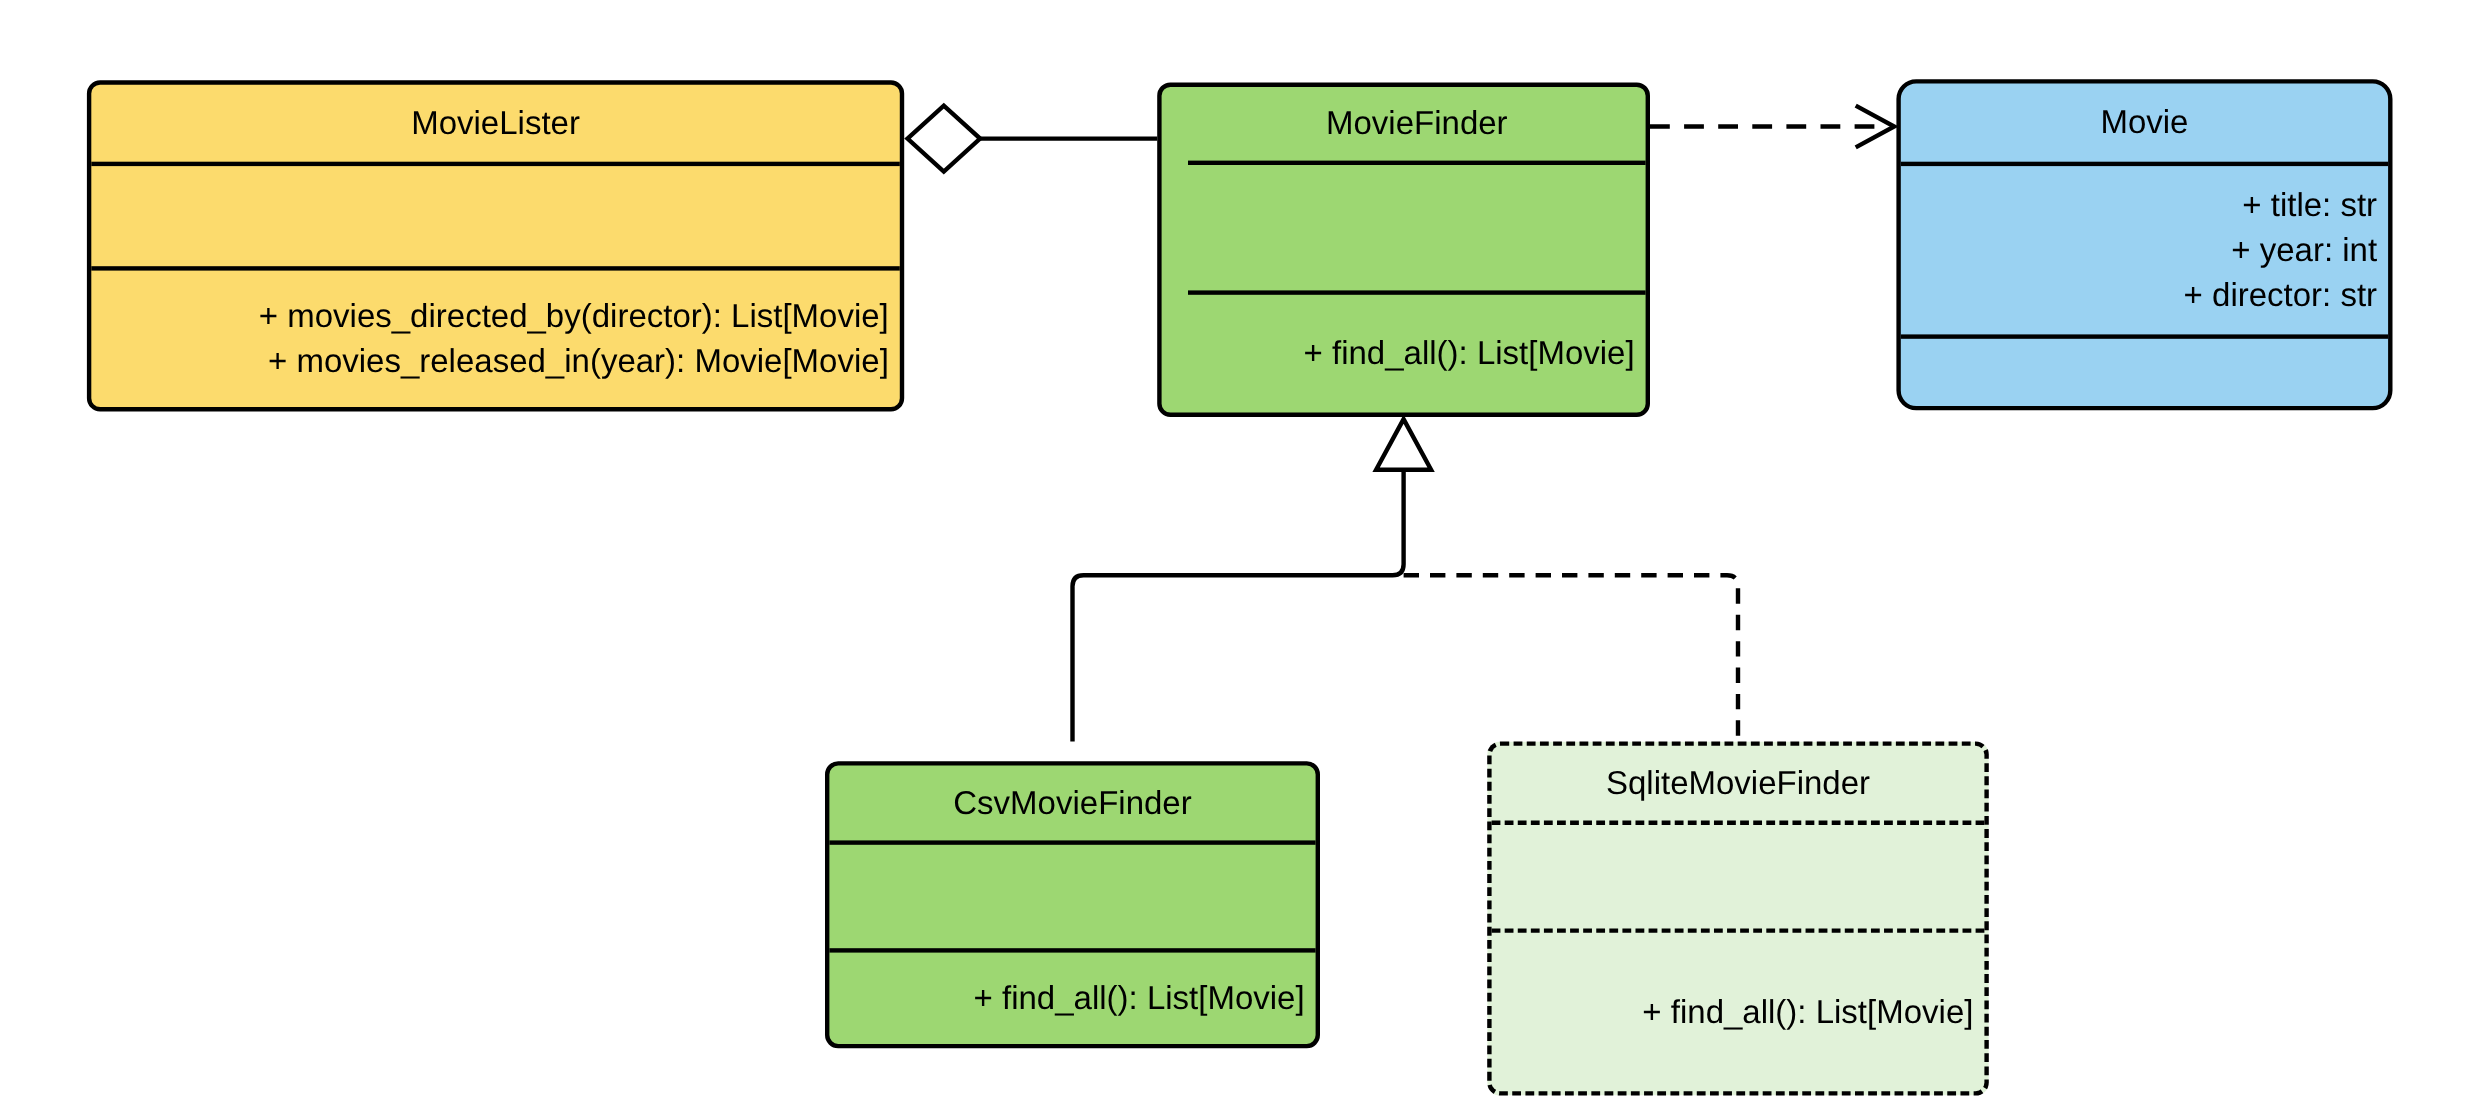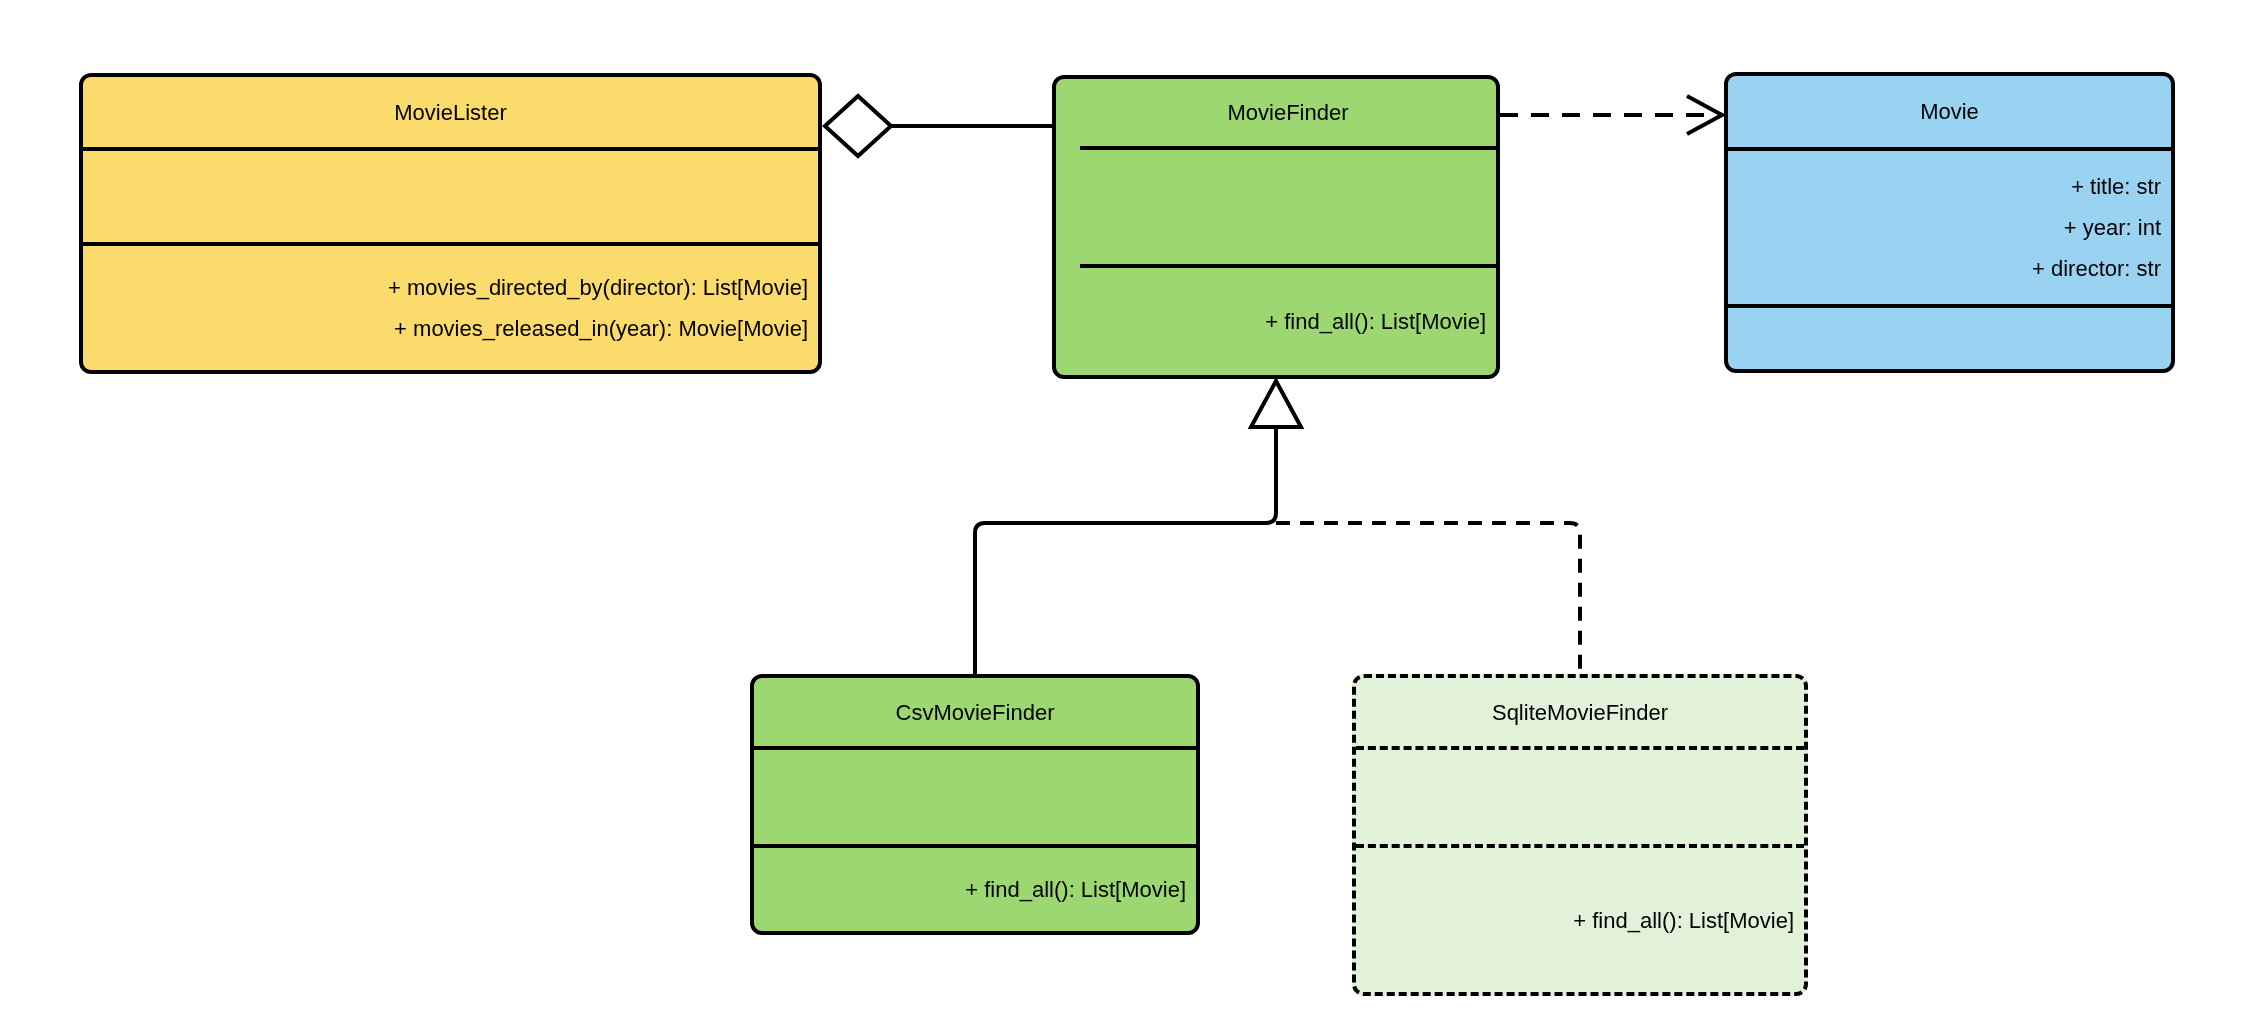--- a/index.html
+++ b/index.html
@@ -24,21 +24,21 @@
     height: 1011px;
     pointer-events: none;
   }
   .uml-class {
     position: absolute;
     box-sizing: border-box;
     border: 4px solid #000000;
     border-radius: 12px;
     display: flex;
     flex-direction: column;
-    font-size: 22px;
+    font-size: 30px;
     line-height: 41px;
   }
   .uml-class .compartment {
     box-sizing: border-box;
     display: flex;
     flex-direction: column;
     justify-content: center;
   }
   .uml-class .title-compartment {
     align-items: center;
@@ -65,21 +65,21 @@
   
   #class-movielister   { left: 79px;   top: 73px;  width: 743px; height: 301px; }
   #class-movielister .title-compartment   { height: 70px; }
   #class-movielister .attrs-compartment   { height: 95px; }
   #class-moviefinder   { left: 1052px; top: 75px;  width: 448px; height: 304px; padding-left: 24px; }
   #class-moviefinder .title-compartment   { height: 67px; }
   #class-moviefinder .attrs-compartment   { height: 118px; }
   #class-movie         { left: 1724px; top: 72px;  width: 451px; height: 301px; }
   #class-movie .title-compartment         { height: 71px; }
   #class-movie .attrs-compartment         { height: 157px; }
-  #class-csvmoviefinder   { left: 750px;  top: 674px; width: 450px; height: 261px; }
+  #class-csvmoviefinder   { left: 750px;  top: 692px; width: 450px; height: 261px; }
   #class-csvmoviefinder .title-compartment   { height: 68px; }
   #class-csvmoviefinder .attrs-compartment   { height: 98px; }
   #class-sqlitemoviefinder { left: 1352px; top: 674px; width: 456px; height: 322px; }
   #class-sqlitemoviefinder .title-compartment { height: 68px; }
   #class-sqlitemoviefinder .attrs-compartment { height: 98px; }
 </style>
 </head>
 <body>
 
 <div class="canvas">
@@ -113,21 +113,21 @@
   </div>
 
   <div class="uml-class" id="class-moviefinder" style="background-color: rgb(157, 215, 114);">
     <div class="compartment title-compartment">MovieFinder</div>
     <div class="compartment attrs-compartment member-compartment"></div>
     <div class="compartment methods-compartment-grow member-compartment">
       <div>+ find_all(): List[Movie]</div>
     </div>
   </div>
 
-  <div class="uml-class" id="class-movie" style="background-color: rgb(154, 210, 242);">
+  <div class="uml-class" id="class-movie" style="background-color: rgb(154, 210, 242); border-radius: 18px;">
     <div class="compartment title-compartment">Movie</div>
     <div class="compartment attrs-compartment member-compartment">
       <div>+ title: str</div>
       <div>+ year: int</div>
       <div>+ director: str</div>
     </div>
     <div class="compartment methods-compartment-grow member-compartment"></div>
   </div>
 
   <div class="uml-class" id="class-csvmoviefinder" style="background-color: rgb(157, 215, 114);">

